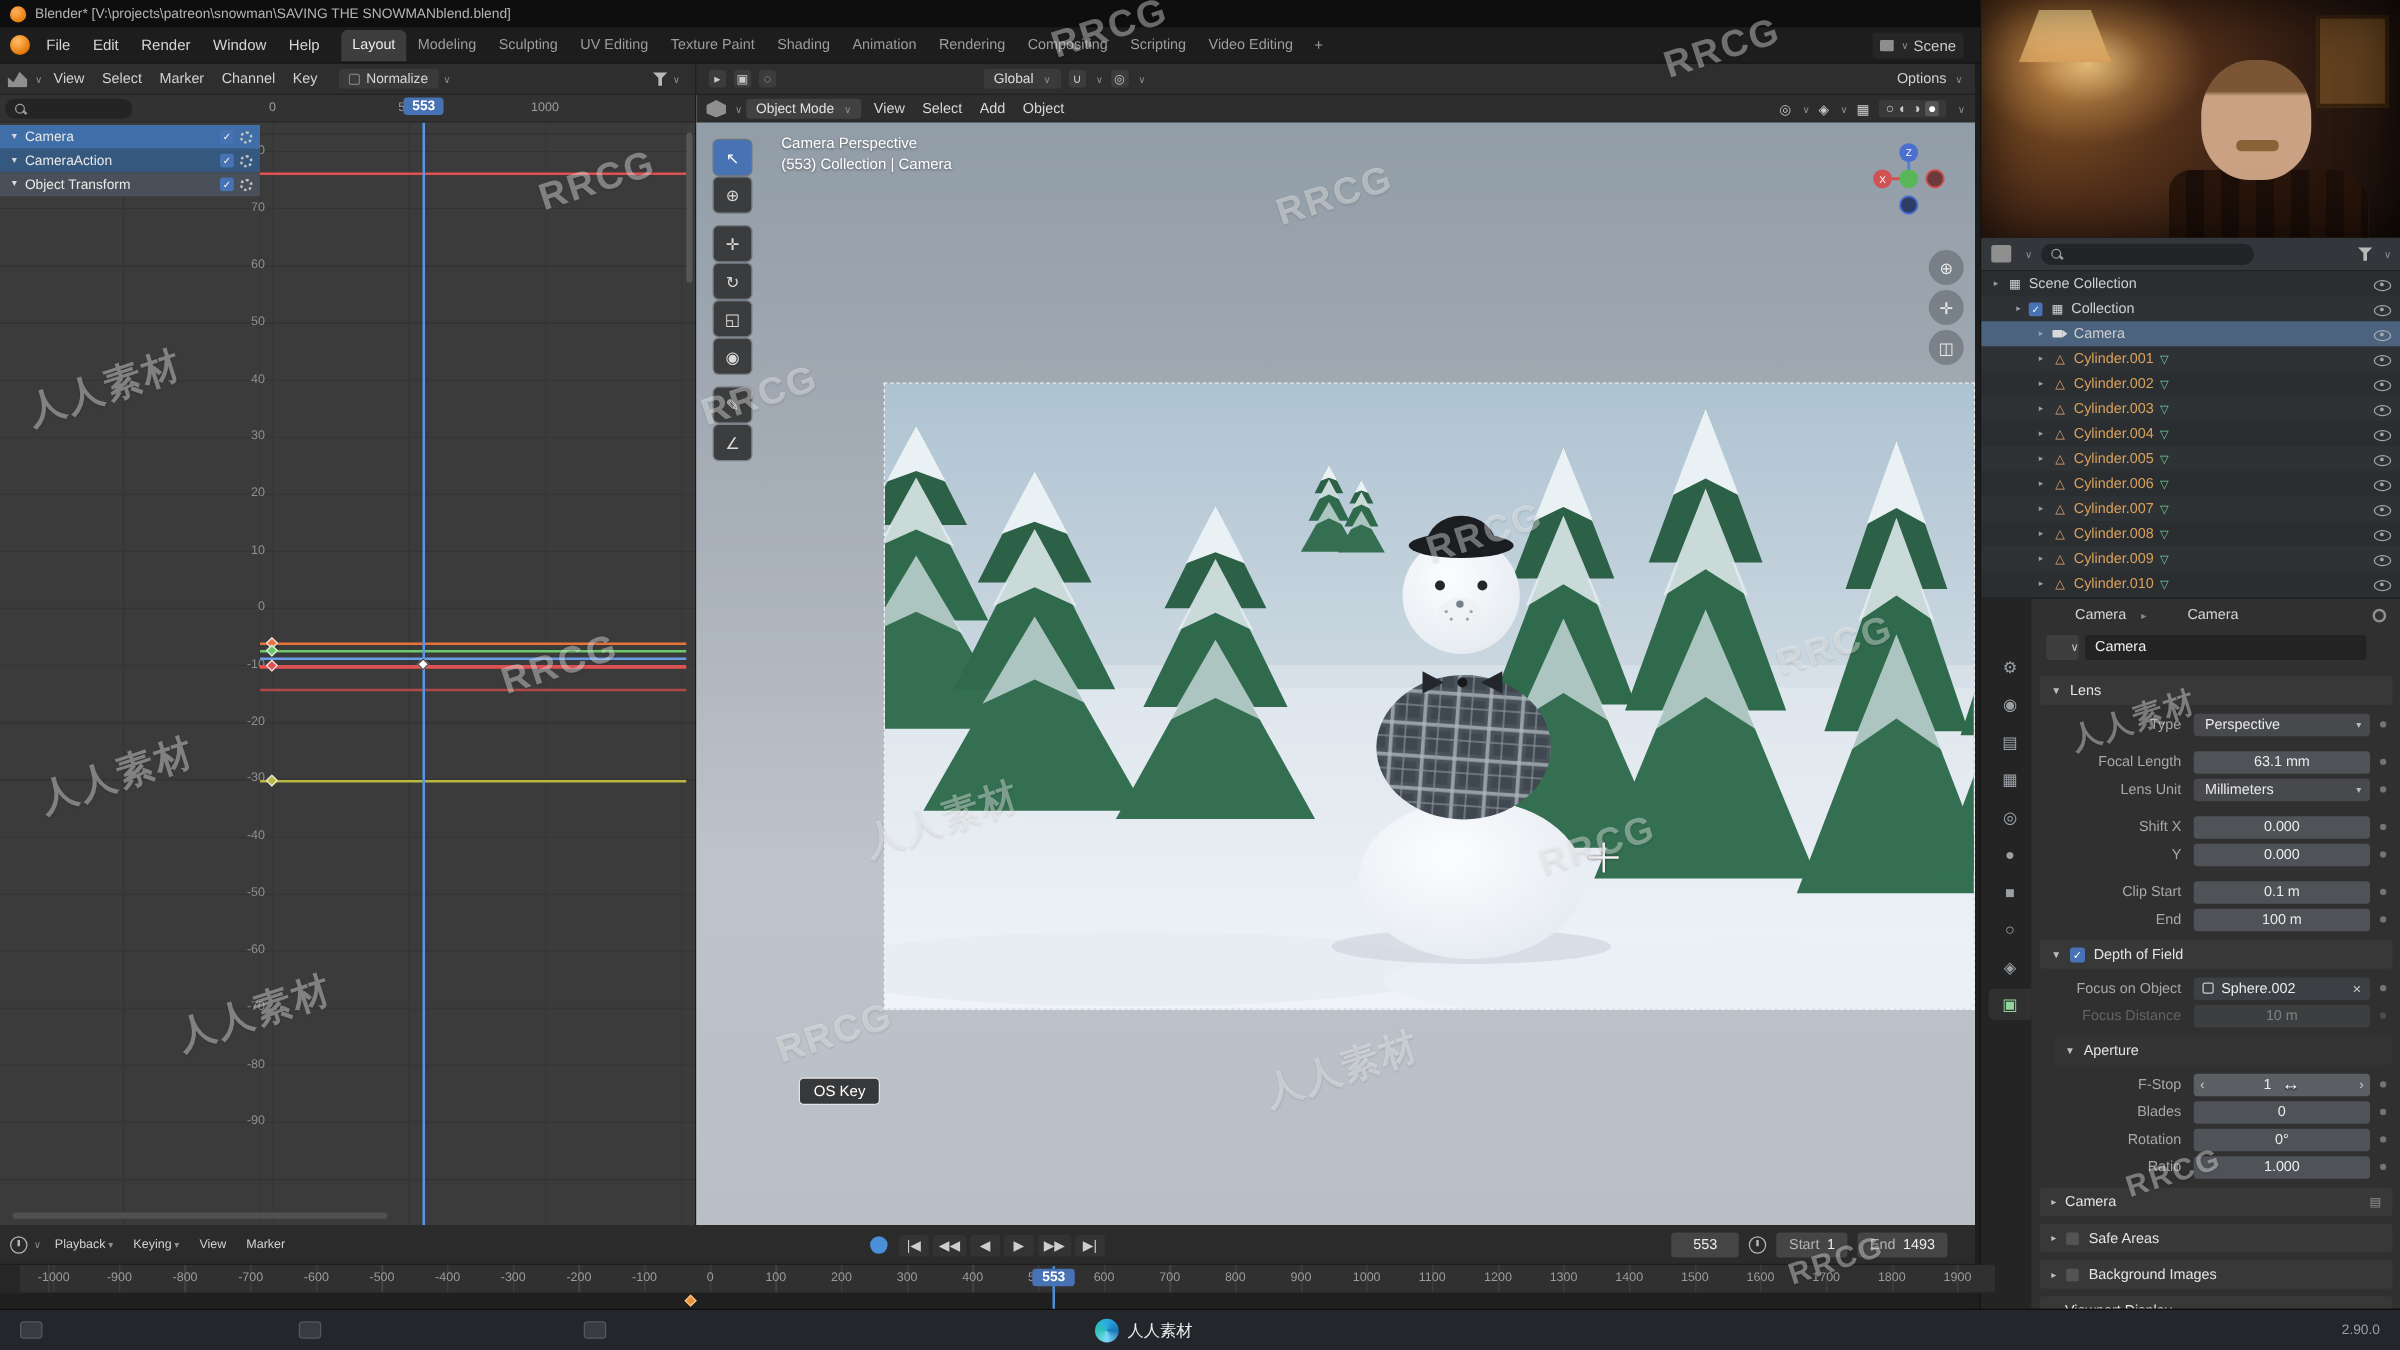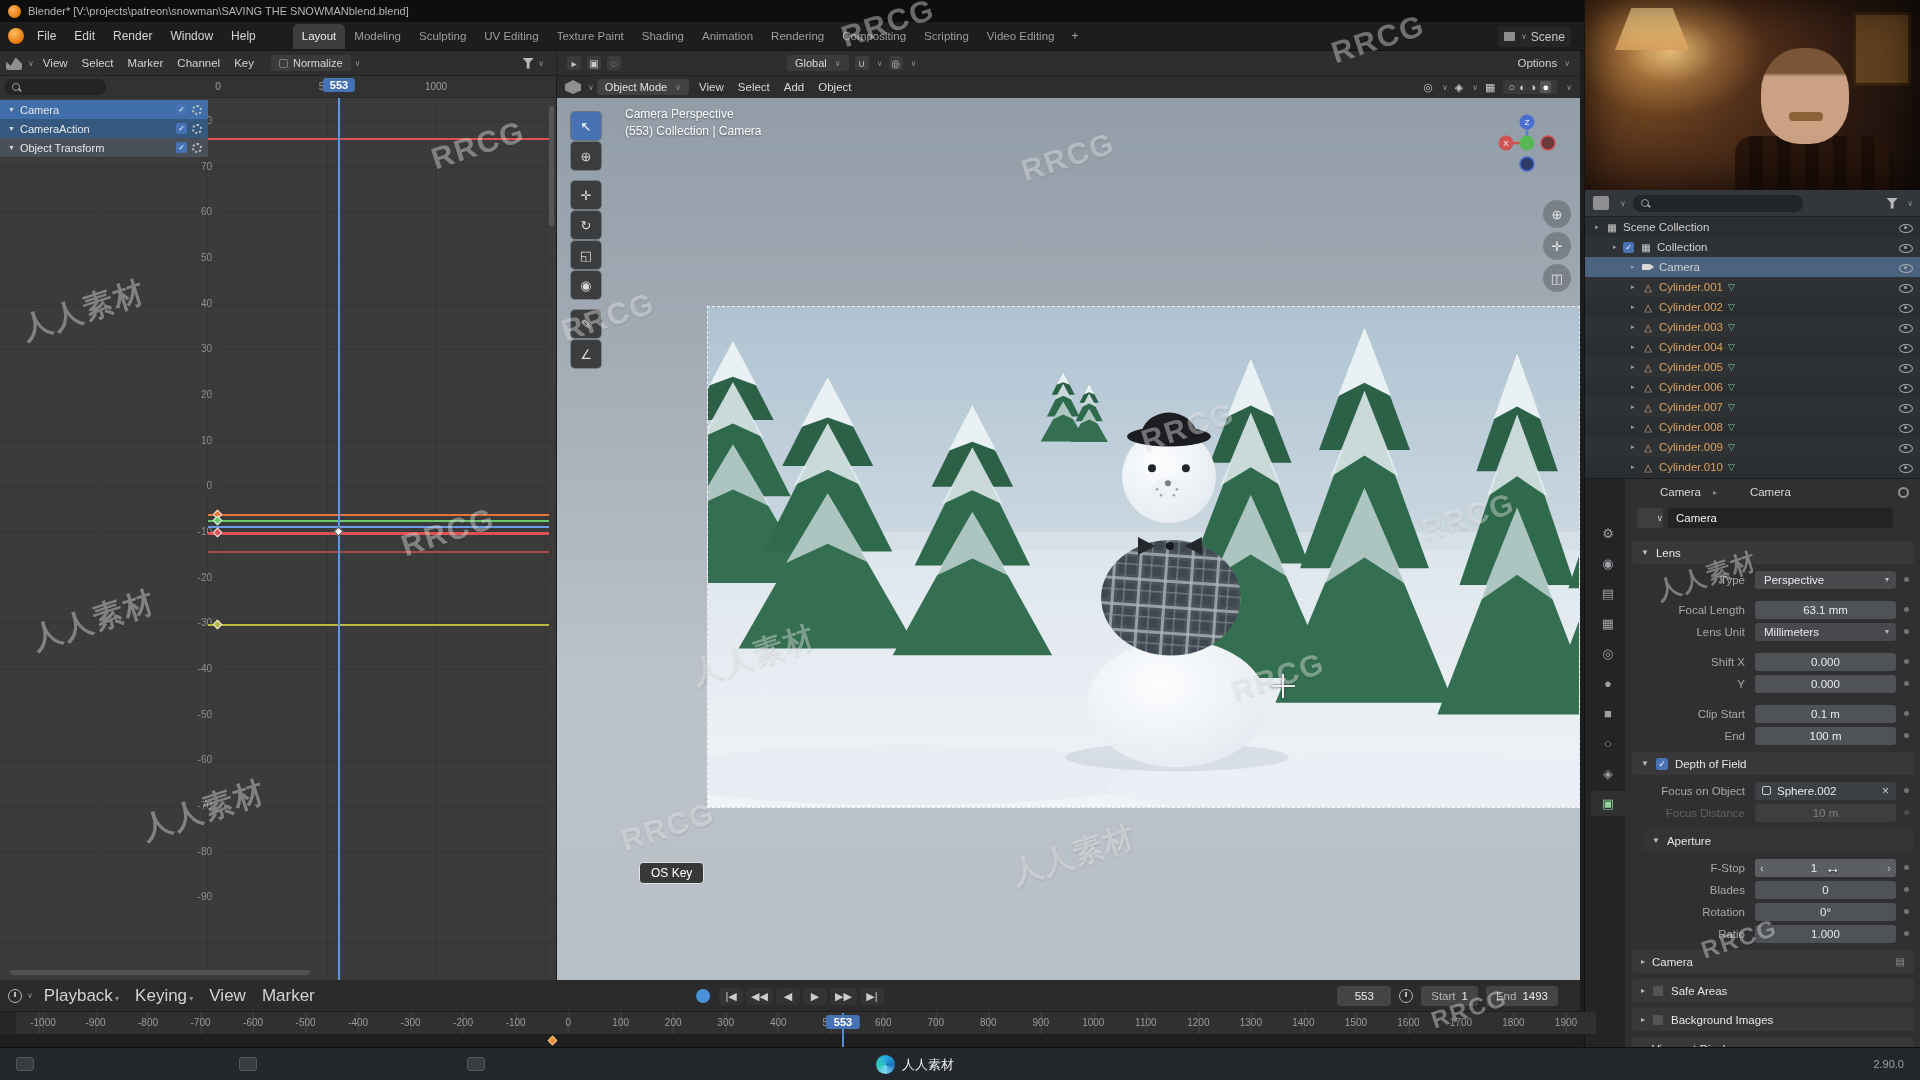--- a/index.html
+++ b/index.html
@@ -8,21 +8,21 @@
 
   
   #titlebar{position:absolute;left:0;top:0;width:1920px;height:22px;background:#0e0e0e;display:flex;align-items:center;gap:7px;padding:0 8px;color:#b5b5b5;font-size:11px}
   .blogo{width:13px;height:13px;border-radius:50%;background:radial-gradient(circle at 35% 35%,#ffb25e,#e87d0d 70%);flex:0 0 auto}
 
   
   #menubar{position:absolute;left:0;top:22px;width:1920px;height:29px;background:#1d1d1d;display:flex;align-items:center;padding:0 8px;border-bottom:1px solid #141414}
   .blogo2{width:16px;height:16px;border-radius:50%;background:radial-gradient(circle at 38% 32%,#ffc06a,#e87d0d 65%,#9c5408);margin-right:4px}
   .mcaret{font-size:8px;color:#8d8d8d;margin-left:2px}
   .menu{padding:4px 9px;color:#d4d4d4;font-size:12px;border-radius:3px;cursor:default}
-  #workspaces{display:flex;margin-left:28px;align-items:center}
+  #workspaces{display:flex;margin-left:8px;align-items:center}
   .ws{padding:6px 9px 7px;color:#9d9d9d;font-size:11.5px;border-radius:5px 5px 0 0;white-space:nowrap}
   .ws.active{background:#3d3d3d;color:#ececec}
   .ws-add{padding:6px 8px;color:#9d9d9d;font-size:12px}
   .scene-sel{position:absolute;left:1498px;top:4px;height:21px;display:flex;align-items:center;gap:4px;background:#262626;border-radius:3px;padding:0 6px;max-width:84px;overflow:hidden;white-space:nowrap;color:#c9c9c9}
   .scene-ico{width:11px;height:9px;background:#8e8e8e;border-radius:1px}
 
   
   #toolsrow{position:absolute;left:0;top:51px;width:1580px;height:25px;background:#2e2e2e;display:flex;border-bottom:1px solid #222}
   .tr-left{width:557px;display:flex;align-items:center;padding:0 6px;gap:2px;border-right:1px solid #202020}
   .tr-right{flex:1;display:flex;align-items:center;padding:0 10px;gap:6px;position:relative}
@@ -153,21 +153,21 @@
   .objico{width:9px;height:9px;border:1.5px solid #c9c9c9;border-radius:2px}
   .pfield.obj .x{margin-left:auto;color:#c9c9c9;font-size:12px}
   .pfield.dragging{background:#5b5f64}
   .pfield .navl{position:absolute;left:5px;color:#cfcfcf;font-size:11px}
   .pfield .navr{position:absolute;right:5px;color:#cfcfcf;font-size:11px}
   .dragcur{margin-left:8px;color:#fff;font-size:15px;font-weight:bold;text-shadow:0 1px 2px #000}
 
   
   #timeline{position:absolute;left:0;top:980px;width:1580px;height:67px;background:#262626}
   .tl-header{position:relative;height:32px;background:#2b2b2b;display:flex;align-items:center;gap:3px;padding:0 8px;border-bottom:1px solid #1d1d1d}
-  .tl-menu{padding:3px 8px;font-size:17px;color:#d2d2d2}
+  .tl-menu{padding:3px 8px;font-size:10px;color:#d2d2d2}
   .tl-menu.has-caret::after{content:" ▾";font-size:8px;color:#8f8f8f}
   .tl-controls{position:absolute;left:50%;top:0;height:32px;transform:translateX(-50%);display:flex;align-items:center;gap:3px}
   .tl-rec{width:14px;height:14px;border-radius:50%;background:#4a90d9;margin-right:6px}
   .tl-btn{min-width:24px;padding:2px 5px;text-align:center;color:#cdcdcd;font-size:11px;border-radius:3px;background:#333}
   .tl-fields{margin-left:auto;display:flex;align-items:center;gap:8px;margin-right:14px}
   .tl-field{height:20px;background:#454545;border-radius:3px;display:flex;align-items:center;gap:6px;padding:0 10px;font-size:11.5px;color:#ececec}
   .tl-field .fl{color:#b5b5b5}
   .tl-clock{width:14px;height:14px;border:1.5px solid #b5b5b5;border-radius:50%;position:relative}
   .tl-clock::after{content:"";position:absolute;left:5px;top:2px;width:1.5px;height:5px;background:#b5b5b5}
   .tl-ruler{position:absolute;left:16px;top:32px;width:100%;height:23px;background:#303030;border-bottom:1px solid #202020;

